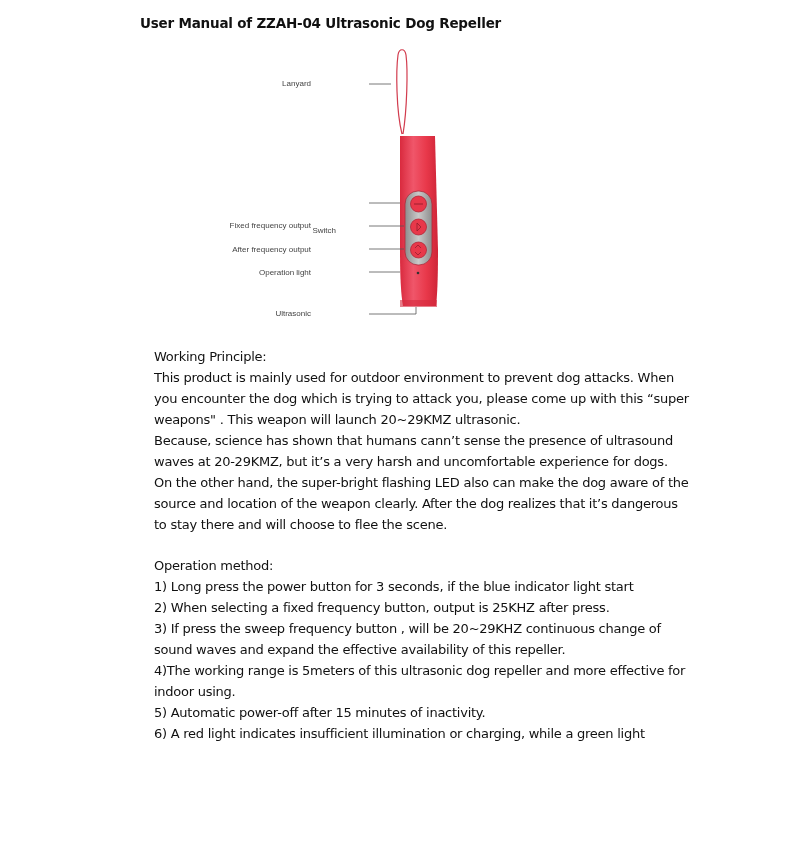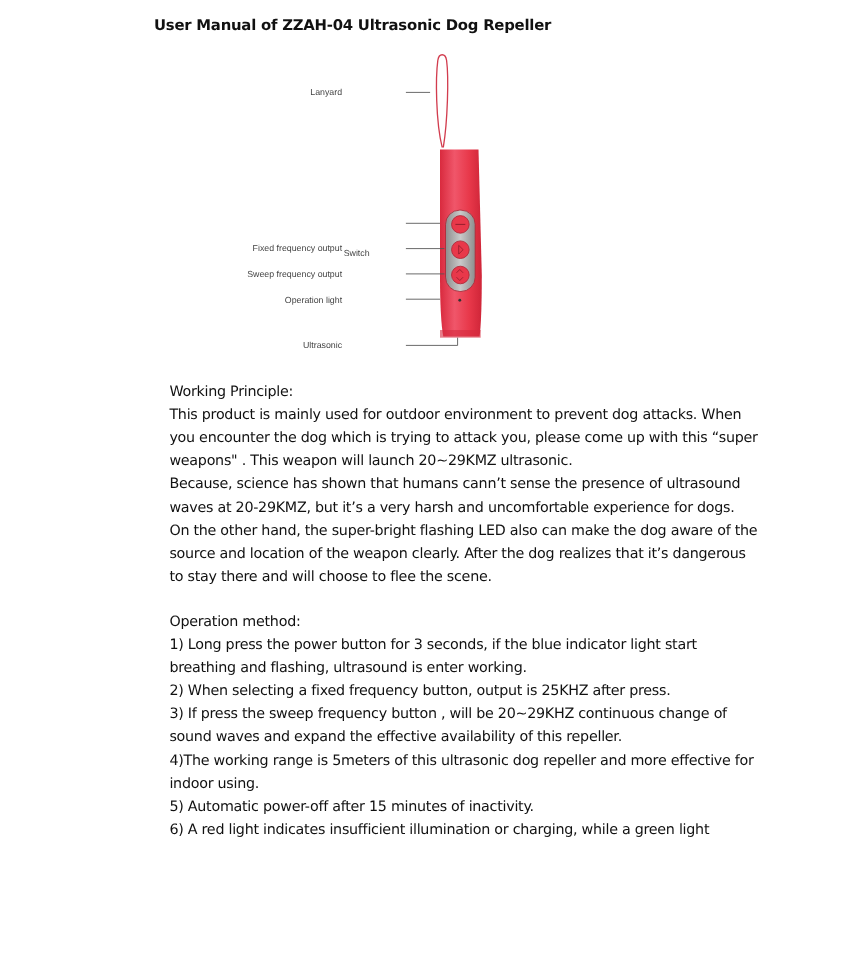--- a/index.html
+++ b/index.html
@@ -51,41 +51,40 @@
     <line x1="369" y1="84" x2="391" y2="84" stroke="#555" stroke-width="0.8"></line>
     <line x1="369" y1="203" x2="400" y2="203" stroke="#555" stroke-width="0.8"></line>
     <line x1="369" y1="226" x2="404" y2="226" stroke="#555" stroke-width="0.8"></line>
     <line x1="369" y1="249" x2="404" y2="249" stroke="#555" stroke-width="0.8"></line>
     <line x1="369" y1="272" x2="400" y2="272" stroke="#555" stroke-width="0.8"></line>
     <polyline points="369,314 416,314 416,307" fill="none" stroke="#555" stroke-width="0.8"></polyline>
   </svg>
   <div class="lbl" style="right:425px; top:79px;">Lanyard</div>
   <div class="lbl" style="right:400px; top:198px;margin-top:28px;">Switch</div>
   <div class="lbl" style="right:425px; top:221px;">Fixed frequency output</div>
-  <div class="lbl" style="right:425px; top:245px;">Sweep frequency output</div>
+  <div class="lbl" style="right:425px; top:245px;">After frequency output</div>
   <div class="lbl" style="right:425px; top:268px;">Operation light</div>
   <div class="lbl" style="right:425px; top:309px;">Ultrasonic</div>
 </div>
 
 <div class="body-text" style="top:346px;">
   <p>Working Principle:</p>
   <p>This product is mainly used for outdoor environment to prevent dog attacks. When</p>
   <p>you encounter the dog which is trying to attack you, please come up with this “super</p>
   <p>weapons" . This weapon will launch 20~29KMZ ultrasonic.</p>
   <p>Because, science has shown that humans cann’t sense the presence of ultrasound</p>
   <p>waves at 20-29KMZ, but it’s a very harsh and uncomfortable experience for dogs.</p>
   <p>On the other hand, the super-bright flashing LED also can make the dog aware of the</p>
   <p>source and location of the weapon clearly. After the dog realizes that it’s dangerous</p>
   <p>to stay there and will choose to flee the scene.</p>
 </div>
 
 <div class="body-text" style="top:555px;">
   <p>Operation method:</p>
   <p>1)  Long press the power button for 3 seconds, if the blue indicator light start</p>
-  <p>breathing and flashing, ultrasound is enter working.</p>
   <p>2)  When selecting a fixed frequency button, output is 25KHZ after press.</p>
   <p>3)  If press the sweep frequency button , will be 20~29KHZ continuous change of</p>
   <p>sound waves and expand the effective availability of this repeller.</p>
   <p>4)The working range is 5meters of this ultrasonic dog repeller and more effective for</p>
   <p>indoor using.</p>
   <p>5) Automatic power-off after 15 minutes of inactivity.</p>
   <p>6) A red light indicates insufficient illumination or charging, while a green light</p>
 </div>
 
 </body></html>

